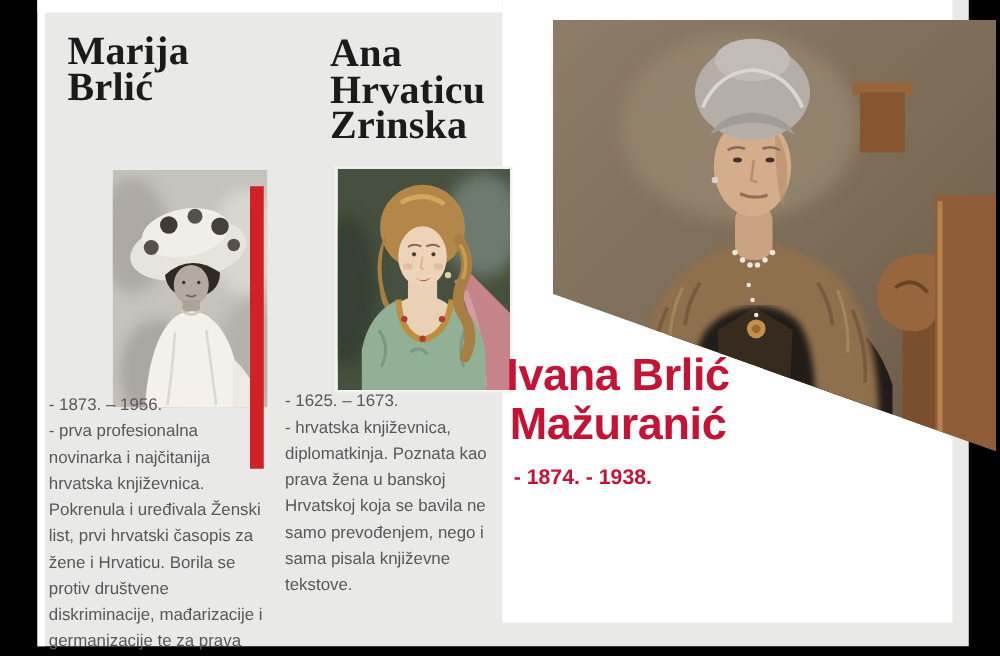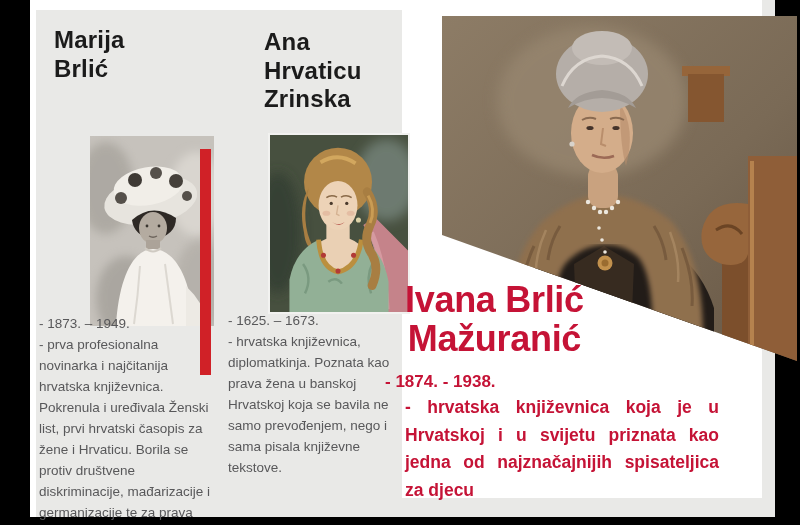--- a/index.html
+++ b/index.html
@@ -3,22 +3,22 @@
 <meta charset="utf-8">
 <style>
   html,body{margin:0;padding:0;background:#000;}
   .canvas{position:relative;width:800px;height:525px;background:#000;overflow:hidden;
           font-family:"Liberation Sans",sans-serif;}
   .page{position:absolute;left:30px;top:0;width:745px;height:517px;background:#e9e9e7;}
   .strip-left{position:absolute;left:0;top:0;width:6px;height:517px;background:#fff;}
   .strip-top{position:absolute;left:0;top:0;width:372px;height:10px;background:#fff;}
   .white-panel{position:absolute;left:372px;top:0;width:360px;height:498px;background:#fff;}
 
-  .serif-title{position:absolute;margin:0;font-family:Liberation Sans, sans-serif;font-weight:700;
-               font-size:24px;line-height:28.5px;color:#1b1b1b;letter-spacing:0.2px;}
+  .serif-title{position:absolute;margin:0;font-family:Liberation Serif, serif;font-weight:700;
+               font-size:32px;line-height:28.5px;color:#1b1b1b;letter-spacing:0.2px;}
   .serif-title span{display:block;}
   .title-marija{left:24px;top:26px;text-align:left;}
   .title-ana{left:234px;top:28px;width:156px;text-align:left;}
 
   .photo{position:absolute;overflow:hidden;}
   .photo-marija{left:20px;top:120px;width:124px;height:190px;}
   .photo-ana{left:198px;top:117px;width:142px;height:181px;border:2px solid #f2f2f0;box-sizing:border-box;}
   .photo svg{display:block;width:100%;height:100%;}
 
   .red-bar{position:absolute;left:170px;top:149px;width:11px;height:226px;background:#d02127;}
@@ -28,21 +28,21 @@
   .bio-ana{left:198px;top:310px;width:162px;}
   .bio .years{display:block;}
 
   .portrait{position:absolute;left:372px;top:0;width:355px;height:345px;
             clip-path:polygon(0 0,100% 0,100% 100%,0 63.5%);overflow:hidden;}
   .portrait svg{display:block;width:100%;height:100%;}
 
   .red-title{position:absolute;left:375px;top:280px;margin:0;font-weight:700;
              font-size:36px;line-height:39px;color:#c51336;letter-spacing:-0.3px;}
   .red-title span{display:block;text-align:center;}
-  .red-years{position:absolute;left:355px;top:372px;font-size:17px;font-weight:700;color:#c51336;}
+  .red-years{position:absolute;left:381px;top:372px;font-size:17px;font-weight:700;color:#c51336;}
   .red-bio{position:absolute;left:375px;top:394px;width:314px;margin:0;
            font-size:17.5px;line-height:27.5px;font-weight:700;color:#c51336;
            text-align:justify;text-align-last:left;-moz-text-align-last:left;}
 </style>
 </head>
 <body>
 
 <div class="canvas">
   <div class="page">
     <div class="strip-left"></div>
@@ -83,21 +83,21 @@
         <rect x="56" y="104" width="14" height="12" fill="#aca399"></rect>
         <path d="M26,190 C29,140 44,113 63,113 C82,113 97,136 101,168 L105,190 Z" fill="#f4f1ec"></path>
         <path d="M96,150 Q113,166 120,190 L96,190 Z" fill="#edeae4"></path>
         <path d="M50,130 Q48,160 44,188" stroke="#dcd8d1" stroke-width="2" fill="none"></path>
         <path d="M75,128 Q79,158 83,188" stroke="#dcd8d1" stroke-width="2" fill="none"></path>
         <path d="M55,112 Q63,119 71,112" stroke="#cfcac2" stroke-width="2" fill="none"></path>
       </svg>
     </figure>
 
     <div class="bio bio-marija">
-      <span class="years">- 1873. – 1949.</span>
+      <span class="years">- 1873. – 1956.</span>
       <span>- prva profesionalna novinarka i najčitanija hrvatska književnica. Pokrenula i uređivala Ženski list, prvi hrvatski časopis za žene i Hrvaticu. Borila se protiv društvene diskriminacije, mađarizacije i germanizacije te za prava žena.</span>
     </div>
 
     <div class="red-bar"></div>
 
     <h2 class="serif-title title-ana">
       <span>Ana</span>
       <span>Hrvaticu</span>
       <span>Zrinska</span>
     </h2>
@@ -199,15 +199,14 @@
         <circle cx="163" cy="247" r="7.5" fill="#c2914d"></circle>
         <circle cx="163" cy="247" r="3.5" fill="#9a6c30"></circle>
       </svg>
     </figure>
 
     <h1 class="red-title">
       <span>Ivana Brlić</span>
       <span>Mažuranić</span>
     </h1>
     <div class="red-years">- 1874. - 1938.</div>
-    <p class="red-bio">- hrvatska književnica koja je u Hrvatskoj i u svijetu priznata kao jedna od najznačajnijih spisateljica za djecu</p>
   </div>
 </div>
 
 </body></html>

